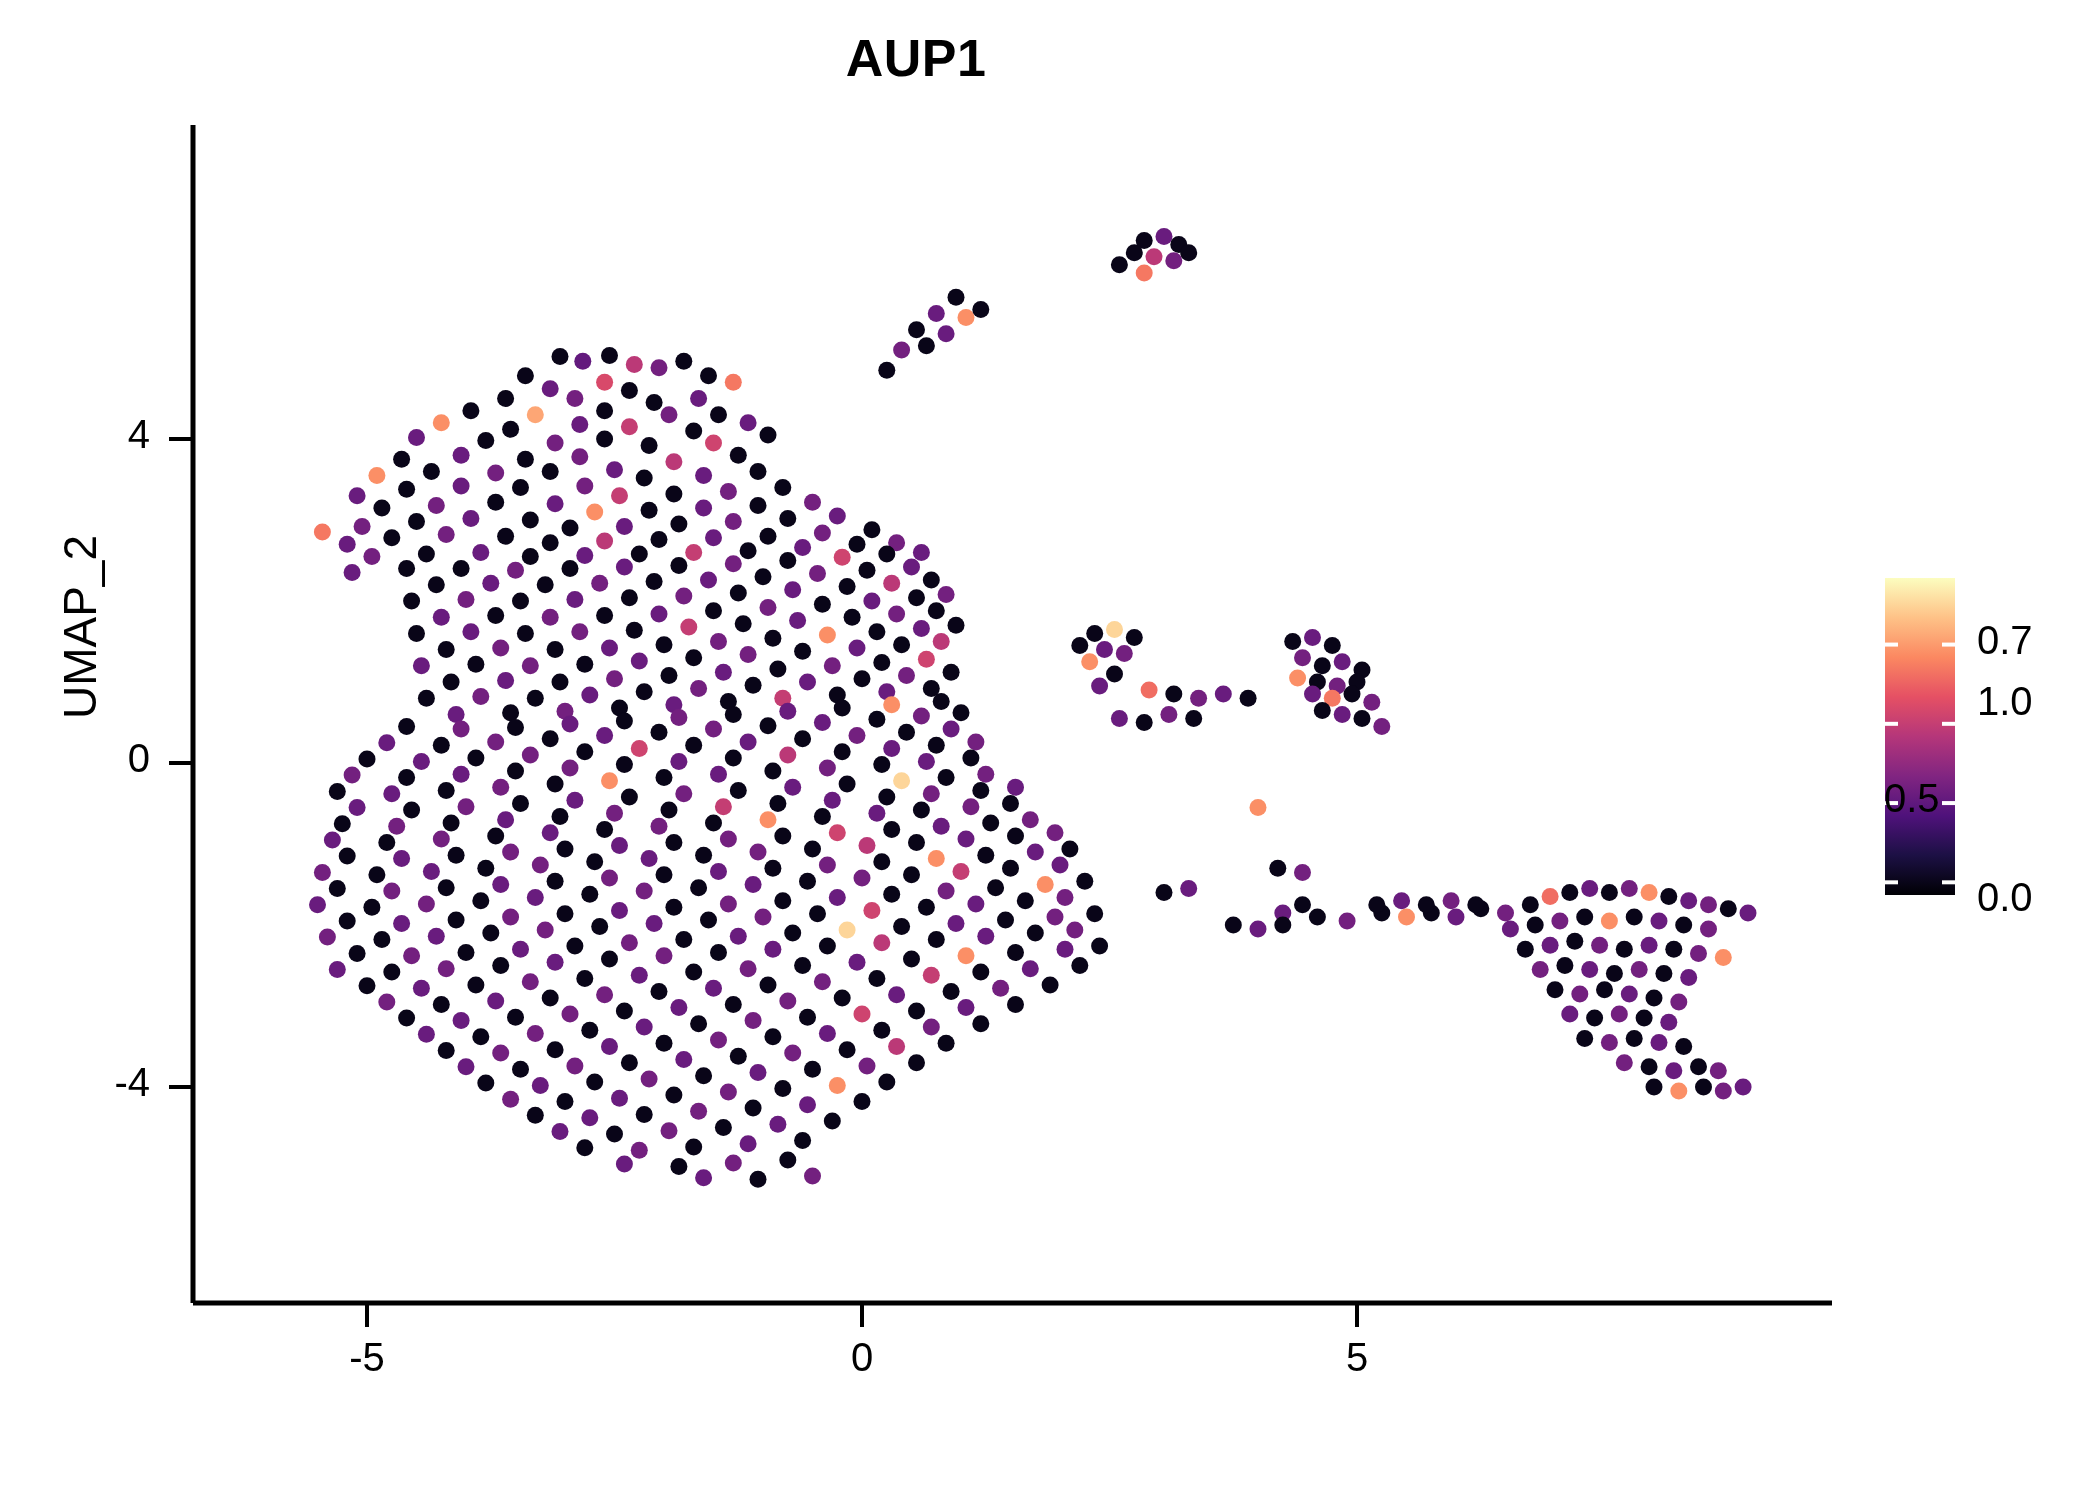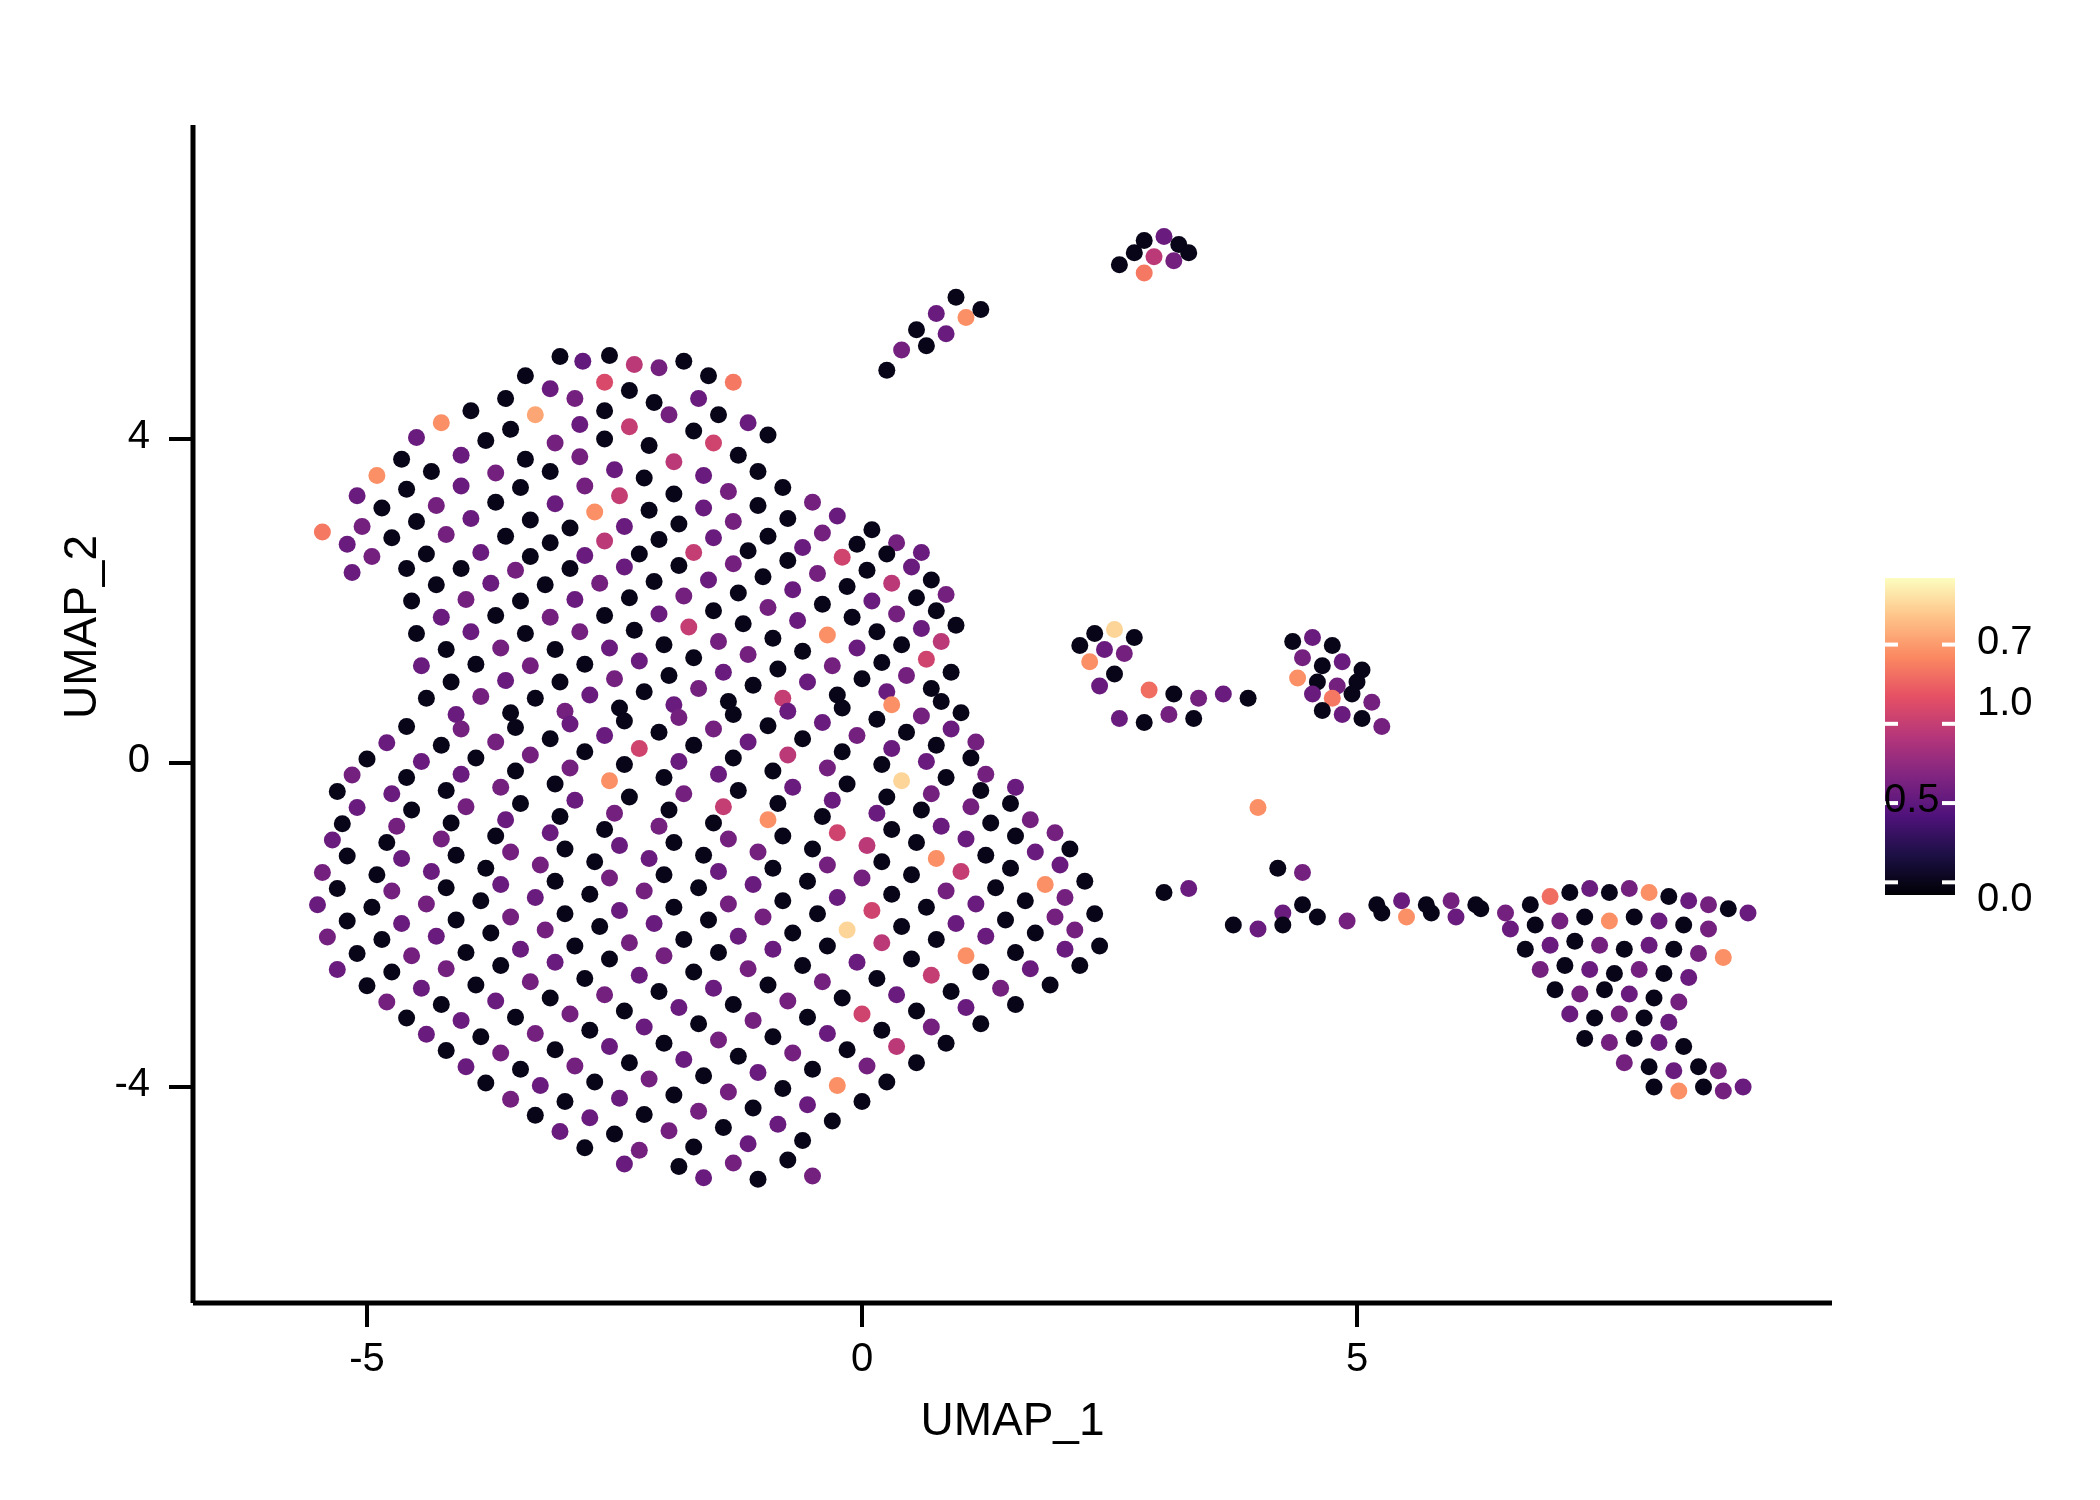--- a/index.html
+++ b/index.html
@@ -69,20 +69,21 @@
     position: absolute;
     font-size: 40px;
     white-space: nowrap;
   }
 </style>
 </head>
 <body>
 
 <div id="figure">
 
+  <div id="plot-title">AUP1</div>
 
   <svg id="plot-svg" width="2100" height="1500">
     <defs>
       <linearGradient id="magma-gradient" x1="0" y1="1" x2="0" y2="0">
         <stop offset="0.000" stop-color="#000004"></stop>
         <stop offset="0.125" stop-color="#1c1044"></stop>
         <stop offset="0.250" stop-color="#4f127b"></stop>
         <stop offset="0.375" stop-color="#812581"></stop>
         <stop offset="0.500" stop-color="#b5367a"></stop>
         <stop offset="0.625" stop-color="#e55064"></stop>
@@ -801,21 +802,20 @@
         <line x1="1942" y1="882.3199999999999" x2="1955" y2="882.3199999999999" stroke="#ffffff" stroke-width="4"></line>
         <line x1="1885" y1="803.0699999999999" x2="1898" y2="803.0699999999999" stroke="#ffffff" stroke-width="4"></line>
         <line x1="1942" y1="803.0699999999999" x2="1955" y2="803.0699999999999" stroke="#ffffff" stroke-width="4"></line>
         <line x1="1885" y1="723.8199999999999" x2="1898" y2="723.8199999999999" stroke="#ffffff" stroke-width="4"></line>
         <line x1="1942" y1="723.8199999999999" x2="1955" y2="723.8199999999999" stroke="#ffffff" stroke-width="4"></line>
         <line x1="1885" y1="644.5699999999999" x2="1898" y2="644.5699999999999" stroke="#ffffff" stroke-width="4"></line>
         <line x1="1942" y1="644.5699999999999" x2="1955" y2="644.5699999999999" stroke="#ffffff" stroke-width="4"></line>
       </g>
   </svg>
 
-  <div class="axis-title" id="xaxis-title">UMAP_1</div>
   <div id="yaxis-title-wrap">
     <span class="axis-title" id="yaxis-title">UMAP_2</span>
   </div>
 
   <div id="xtick-labels">
       <div class="tick-label xtick-label" style="left: 307px; top: 1335px; width: 120px;">-5</div>
       <div class="tick-label xtick-label" style="left: 802px; top: 1335px; width: 120px;">0</div>
       <div class="tick-label xtick-label" style="left: 1297px; top: 1335px; width: 120px;">5</div>
     </div>
   <div id="ytick-labels">

